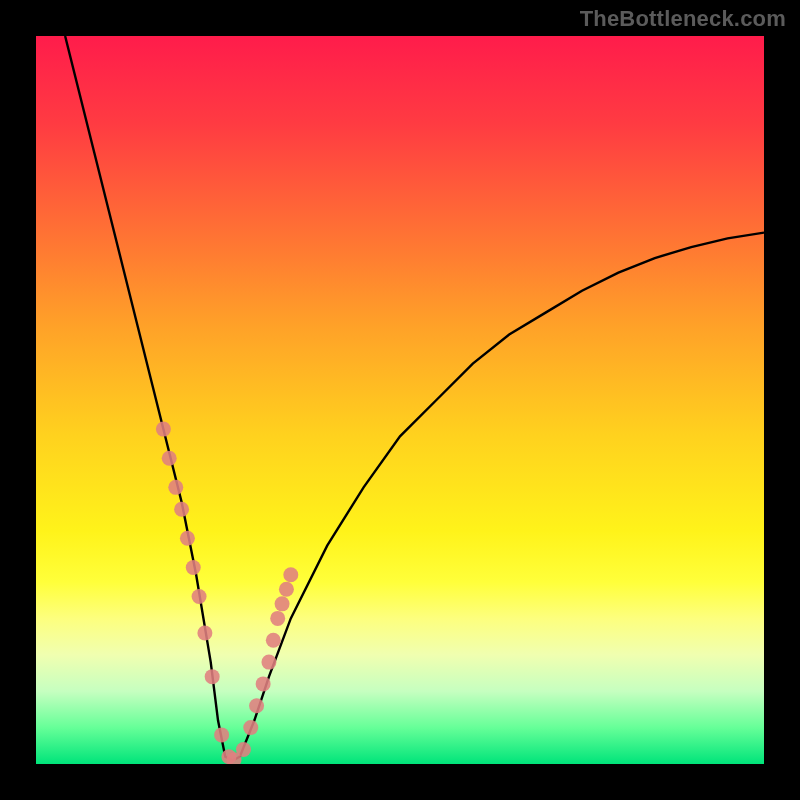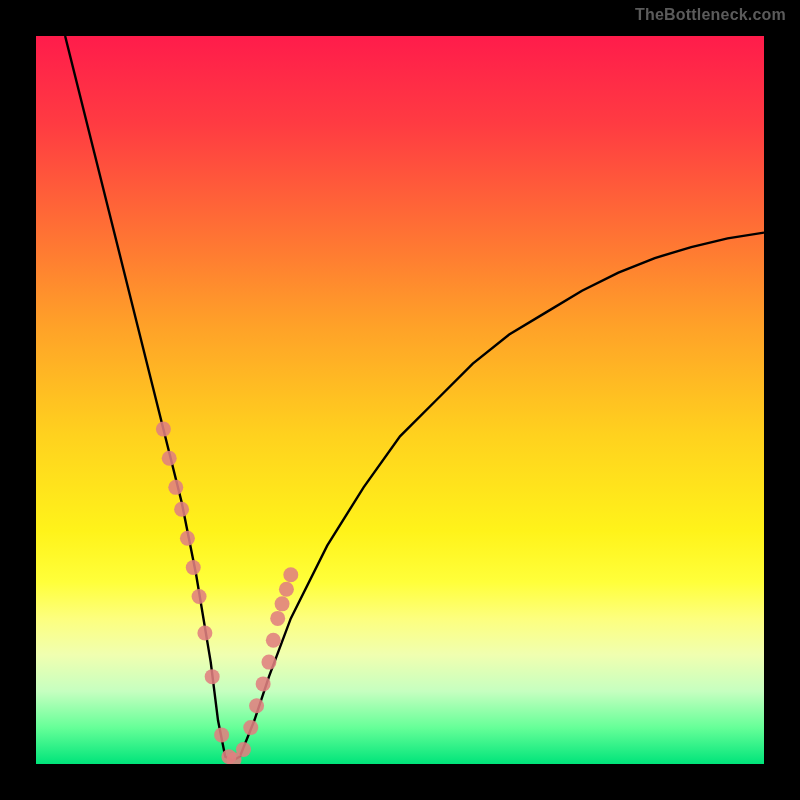--- a/index.html
+++ b/index.html
@@ -34,21 +34,21 @@
       #c6ffc0 90%,
       #66ff98 95%,
       #00e47a 100%
     );
   }
   .watermark {
     position: absolute;
     top: 6px;
     right: 14px;
     font-family: Arial, Helvetica, sans-serif;
-    font-size: 16px;
+    font-size: 22px;
     font-weight: 600;
     color: #5b5b5b;
     letter-spacing: 0.2px;
   }
   svg.curve {
     position: absolute;
     inset: 0;
     width: 100%;
     height: 100%;
   }

